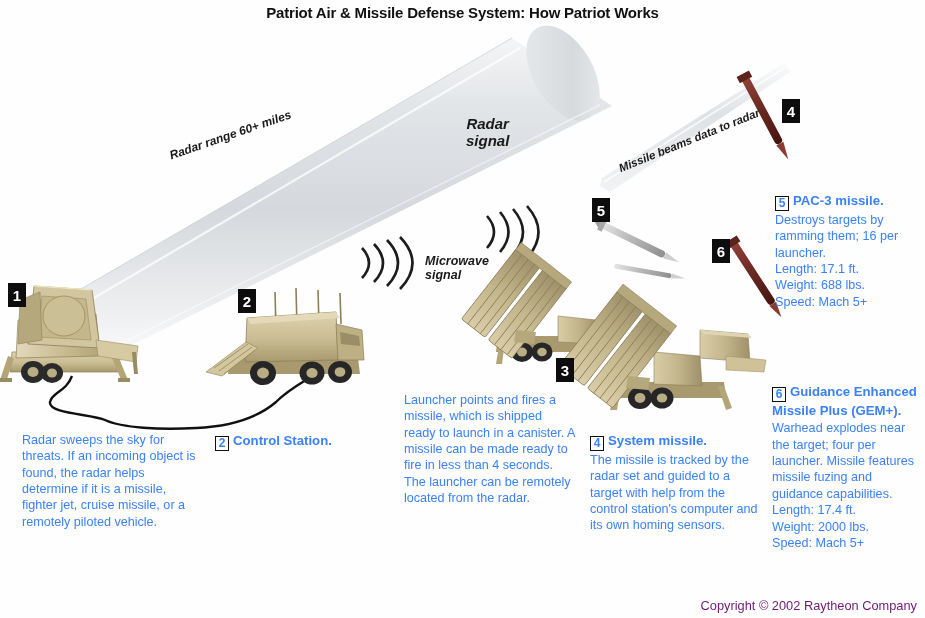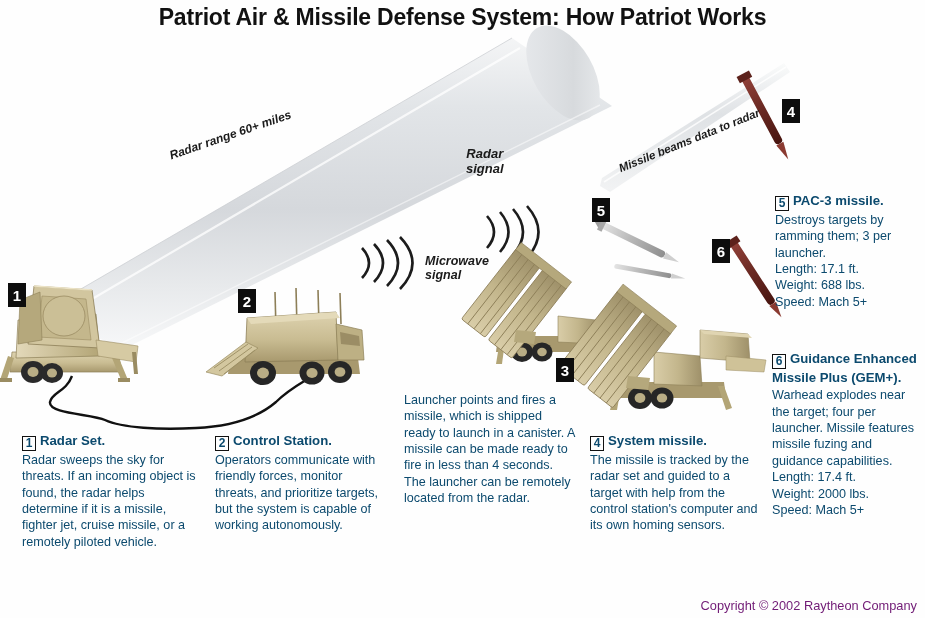--- a/index.html
+++ b/index.html
@@ -18,21 +18,21 @@
     position: relative;
     width: 925px; height: 618px;
     background: #fefefe;
   }
 
   
   #title {
     position: absolute;
     top: 4px; left: 0; width: 925px;
     text-align: center;
-    font-size: 23px;
+    font-size: 15px;
     font-weight: bold;
     letter-spacing: -0.2px;
     color: #111;
   }
 
   
   .beam-wrap {
     position: absolute;
     left: 0; top: 0; width: 925px; height: 618px;
     pointer-events: none;
@@ -58,32 +58,32 @@
     font-family: "Liberation Sans", sans-serif;
     font-style: italic;
     font-weight: bold;
     font-size: 12.5px;
     color: #1a1a1a;
     white-space: pre;
     z-index: 25;
     line-height: 1.15;
   }
   #lbl-radar-range { left: 168px; top: 150px; transform: rotate(-19deg); transform-origin: left top; font-size: 12px; }
-  #lbl-radar-signal { left: 466px; top: 115px; font-size: 13px; text-align: center; margin-top: 32px; }
+  #lbl-radar-signal { left: 466px; top: 115px; font-size: 15px; text-align: center; }
   #lbl-missile-beams { left: 617px; top: 163px; transform: rotate(-22deg); transform-origin: left top; font-size: 11.5px; }
   #lbl-microwave { left: 425px; top: 254px; font-size: 12.5px; }
 
   
   .caption {
     position: absolute;
     z-index: 40;
     font-family: "Liberation Sans", sans-serif;
     font-size: 12.6px;
     line-height: 1.30;
-    color: #0c4a6e;
+    color: #3b82f6;
   }
   .caption .chead {
     display: block;
     margin-bottom: 1px;
     white-space: nowrap;
   }
   .caption .cnum {
     display: inline-block;
     border: 1.5px solid #111;
     width: 14px; height: 15px;
@@ -365,56 +365,52 @@
 signal</div>
 
   <div class="badge" style="left:8px;  top:283px;">1</div>
   <div class="badge" style="left:238px; top:289px;">2</div>
   <div class="badge" style="left:556px; top:358px;">3</div>
   <div class="badge" style="left:782px; top:99px;">4</div>
   <div class="badge" style="left:592px; top:198px;">5</div>
   <div class="badge" style="left:712px; top:239px;">6</div>
 
   <div class="caption" id="cap1">
-    <span class="chead">
-      <span class="cnum">1</span><span class="ctitle">Radar Set.</span>
-    </span>
     <span class="cbody">Radar sweeps the sky for threats. If an incoming object is found, the radar helps determine if it is a missile, fighter jet, cruise missile, or a remotely piloted vehicle.</span>
   </div>
 
   <div class="caption" id="cap2">
     <span class="chead">
       <span class="cnum">2</span><span class="ctitle">Control Station.</span>
     </span>
-    <span class="cbody">Operators communicate with friendly forces, monitor threats, and prioritize targets, but the system is capable of working autonomously.</span>
   </div>
 
   <div class="caption" id="cap3">
     <span class="cbody">Launcher points and fires a  missile, which is shipped ready to launch in a canister. A missile can be made ready to fire in less than 4 seconds. The launcher can be remotely located from the radar.</span>
   </div>
 
   <div class="caption" id="cap4">
     <span class="chead">
       <span class="cnum">4</span><span class="ctitle">System missile.</span>
     </span>
     <span class="cbody">The missile is tracked by the radar set and guided to a target with help from the control station's computer and its own homing sensors.</span>
   </div>
 
   <div class="caption" id="cap5">
     <span class="chead">
       <span class="cnum">5</span><span class="ctitle">PAC-3 missile.</span>
     </span>
-    <span class="cbody">Destroys targets by ramming them; 3 per launcher.</span>
+    <span class="cbody">Destroys targets by ramming them; 16 per launcher.</span>
     <span class="cbody2" style="white-space:pre-line;">Length: 17.1 ft.
 Weight: 688 lbs.
 Speed: Mach 5+</span>
   </div>
 
   <div class="caption" id="cap6">
-    <span class="chead" style="white-space:normal;">
+    <span class="chead" style="white-space:normal;margin-top:33px;">
       <span class="cnum">6</span><span class="ctitle">Guidance Enhanced Missile Plus (GEM+).</span>
     </span>
     <span class="cbody">Warhead explodes near the target; four per launcher. Missile features missile fuzing and guidance capabilities.</span>
     <span class="cbody2" style="white-space:pre-line;">Length: 17.4 ft.
 Weight: 2000 lbs.
 Speed: Mach 5+</span>
   </div>
 
   <div id="copyright">Copyright © 2002 Raytheon Company</div>
 

